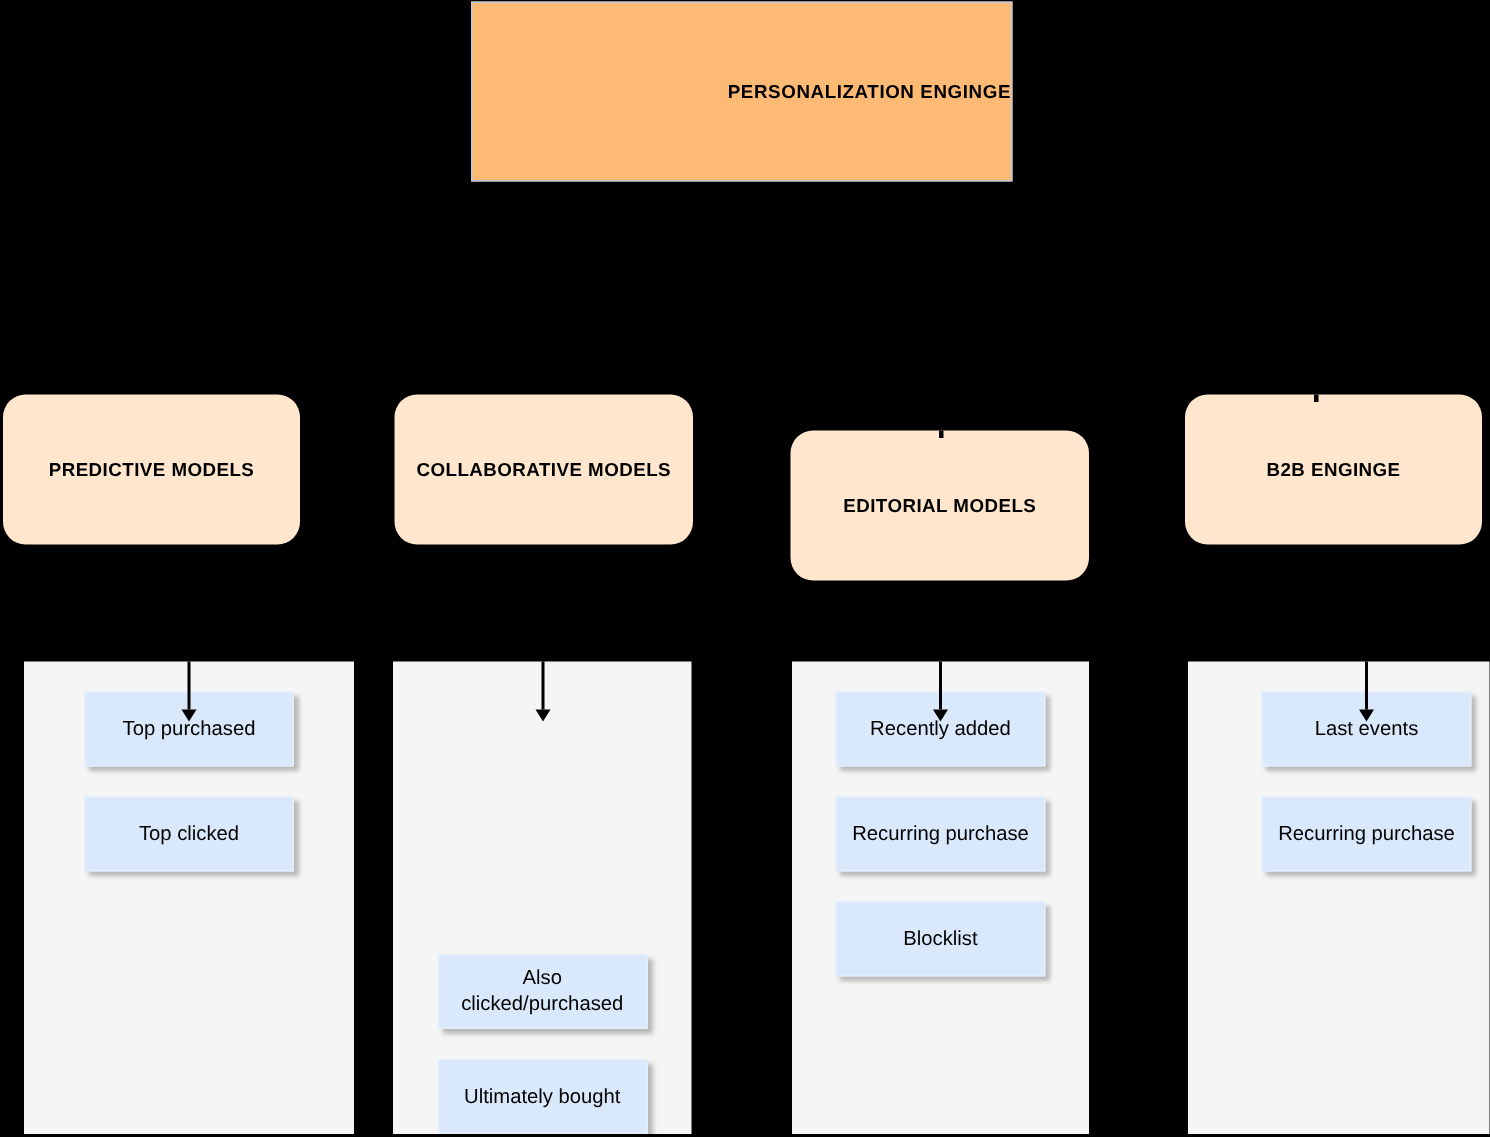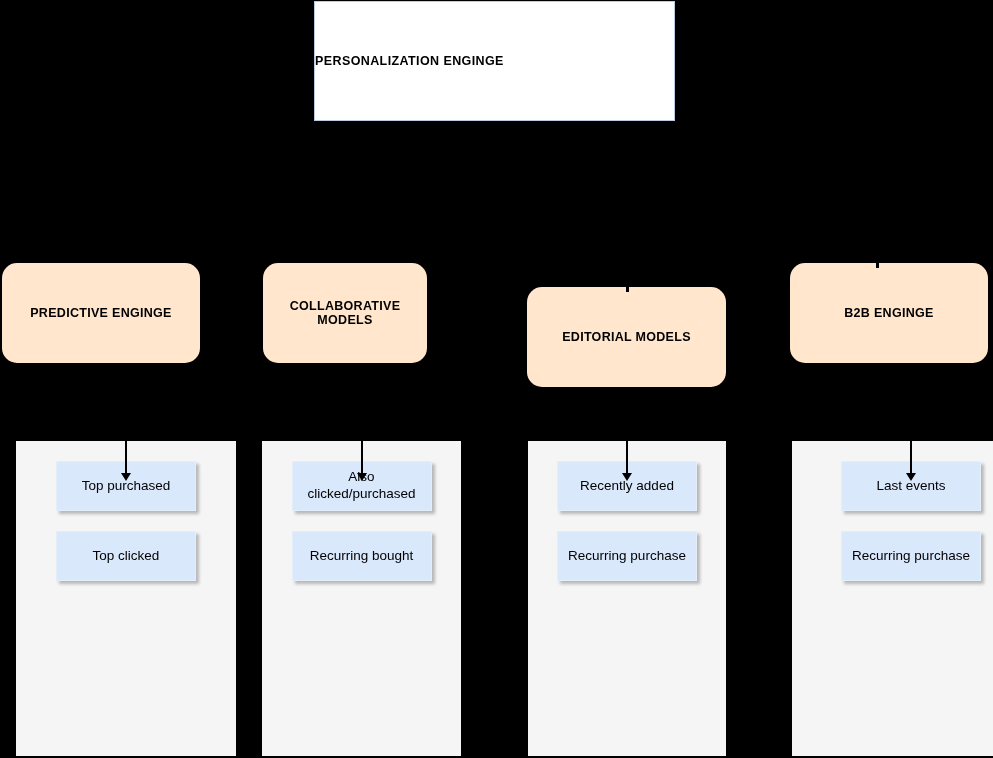--- a/index.html
+++ b/index.html
@@ -7,47 +7,47 @@
     width:993px;height:758px;position:relative;overflow:hidden;
     background:#000;
     font-family:"Liberation Sans", sans-serif;
     color:#000;
   }
   .stage{position:absolute;inset:0;}
 
   
   .root-node{
     position:absolute;left:314px;top:1px;width:361px;height:120px;
-    background:#ffffff;border:1px solid #bccbdf;box-sizing:border-box;
-    display:flex;align-items:center;justify-content:flex-start;
+    background:#fdba74;border:1px solid #bccbdf;box-sizing:border-box;
+    display:flex;align-items:center;justify-content:flex-end;
   }
   .root-node .lbl{font-weight:bold;font-size:12.5px;letter-spacing:.4px;}
 
   
   .cat{
     position:absolute;top:263px;height:100px;border-radius:15px;
     background:#ffe6cc;
     display:flex;align-items:center;justify-content:center;
     font-weight:bold;font-size:12.5px;letter-spacing:.3px;text-align:center;
   }
   .cat0{left:2px;width:198px;}
-  .cat1{left:263px;width:164px;}
+  .cat1{left:263px;width:199px;}
   .cat2{left:527px;width:199px;margin-top:24px;}
   .cat3{left:790px;width:198px;}
   .notch{position:absolute;top:0;width:3px;height:5px;background:#000;}
   .cat2 .notch{left:calc(50% - 1px);}
   .cat3 .notch{left:86px;}
 
   
   .panel{
     position:absolute;top:441px;height:315px;background:#f5f5f5;
     display:flex;flex-direction:column;align-items:center;
   }
   .panel0{left:16px;width:220px;}
-  .panel1{left:262px;width:199px;}
+  .panel1{left:262px;width:199px;justify-content:flex-end;}
   .panel2{left:528px;width:198px;}
   .panel3{left:792px;width:238px;}
 
   
   .arrow{
     position:absolute;top:0;left:50%;transform:translateX(-50%);
     display:flex;flex-direction:column;align-items:center;
   }
   .arrow .shaft{width:2px;height:32px;background:#000;}
   .arrow .head{
@@ -71,21 +71,21 @@
 </head>
 <body>
 
 <div class="stage">
 
   <div class="root-node">
     <span class="lbl">PERSONALIZATION ENGINGE</span>
   </div>
 
   <div class="cat cat0">
-    <span>PREDICTIVE ENGINGE</span>
+    <span>PREDICTIVE MODELS</span>
   </div>
   <div class="cat cat1">
     <span>COLLABORATIVE MODELS</span>
   </div>
   <div class="cat cat2">
     <div class="notch"></div>
     <span>EDITORIAL MODELS</span>
   </div>
   <div class="cat cat3">
     <div class="notch"></div>
@@ -101,30 +101,31 @@
     <div class="item">Top clicked</div>
   </div>
 
   <div class="panel panel1">
     <div class="arrow">
       <div class="shaft"></div>
       <div class="head"></div>
     </div>
     <div class="item">Also
 clicked/purchased</div>
-    <div class="item">Recurring bought</div>
+    <div class="item">Ultimately bought</div>
   </div>
 
   <div class="panel panel2">
     <div class="arrow">
       <div class="shaft"></div>
       <div class="head"></div>
     </div>
     <div class="item">Recently added</div>
     <div class="item">Recurring purchase</div>
+    <div class="item">Blocklist</div>
   </div>
 
   <div class="panel panel3">
     <div class="arrow">
       <div class="shaft"></div>
       <div class="head"></div>
     </div>
     <div class="item">Last events</div>
     <div class="item">Recurring purchase</div>
   </div>

